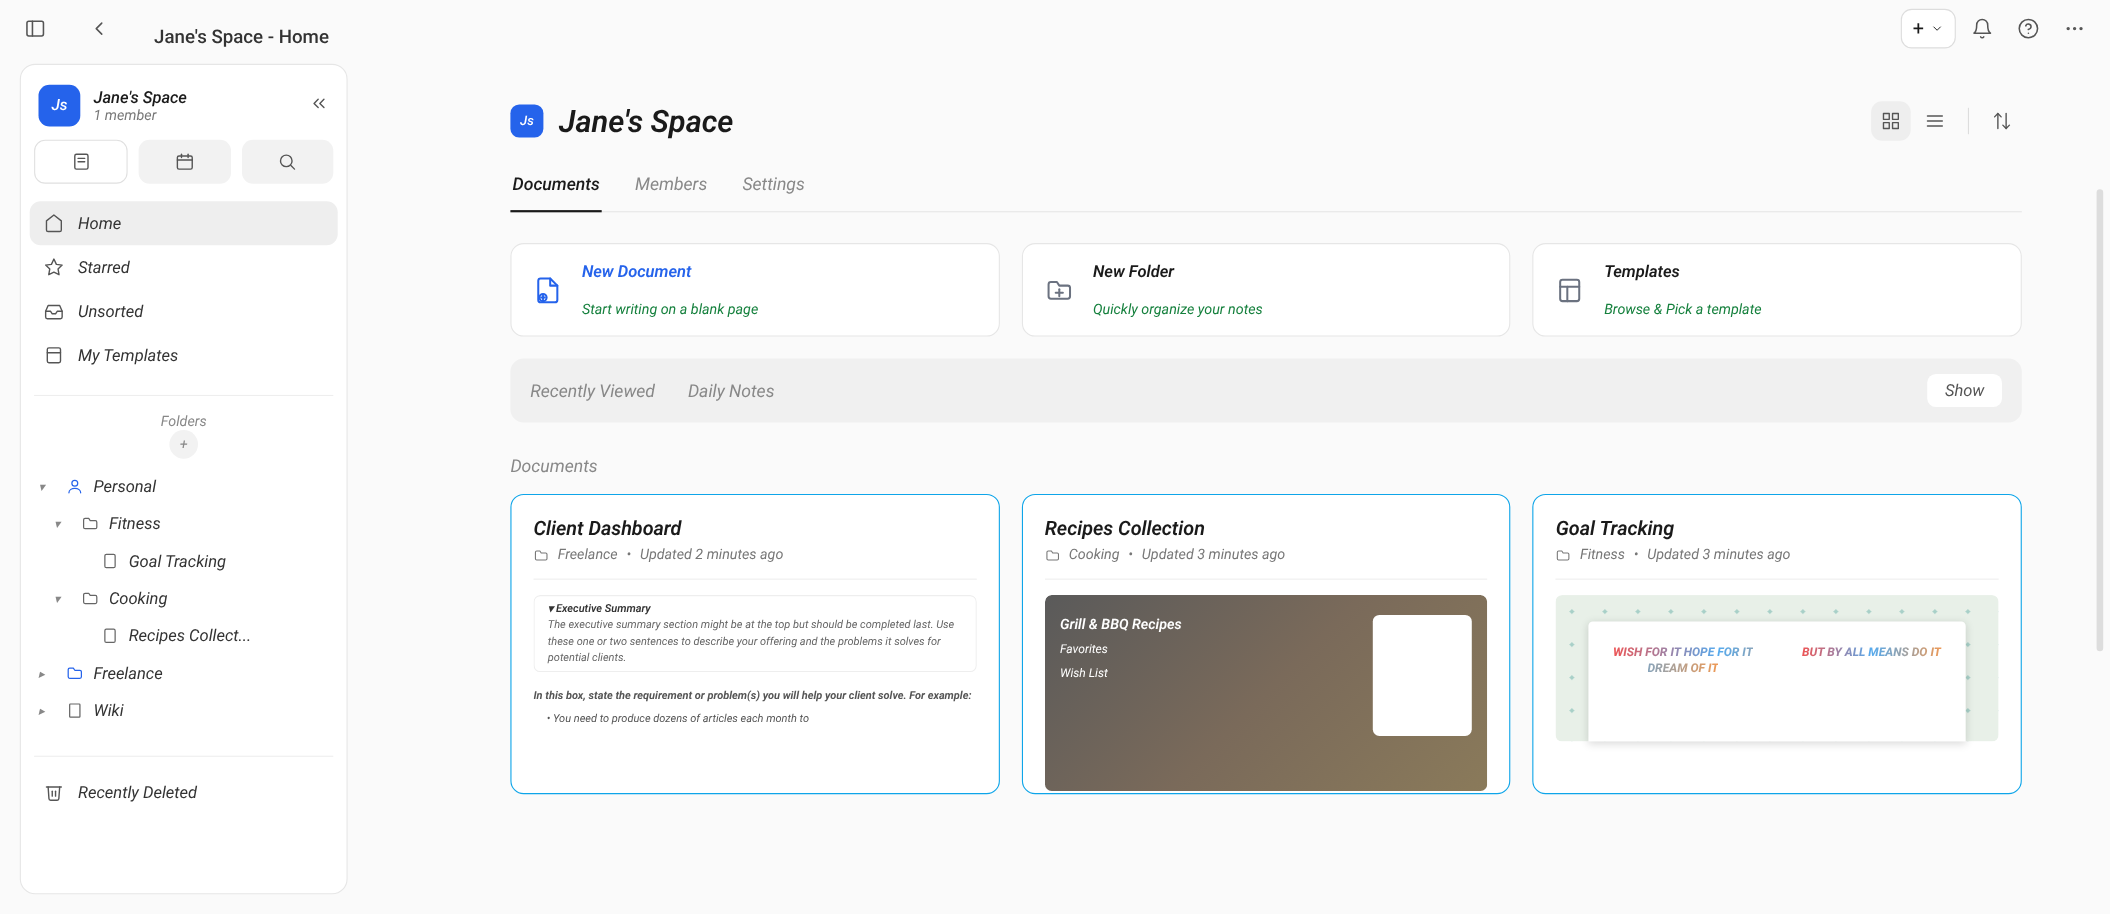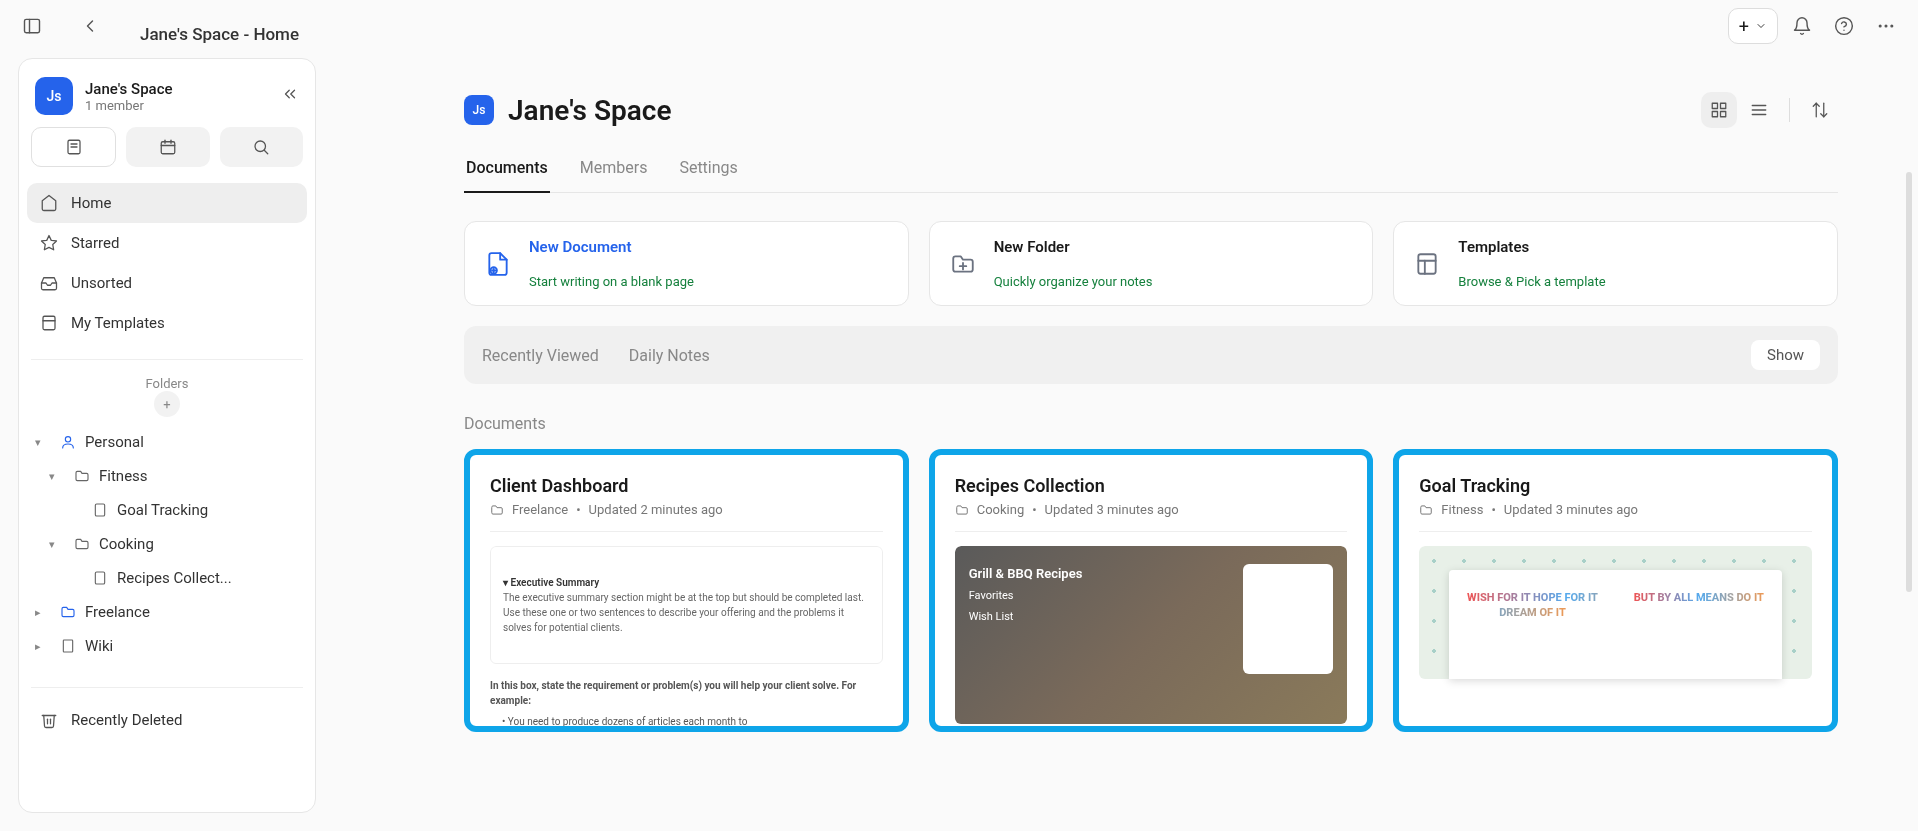--- a/index.html
+++ b/index.html
@@ -4,21 +4,21 @@
 <style>
 * { box-sizing: border-box; margin: 0; padding: 0; }
 body { font-family: -apple-system, BlinkMacSystemFont, "Segoe UI", Roboto, sans-serif; background: #fafafa; color: #1a1a1a; width: 1918px; height: 831px; overflow: hidden; }
 .topbar { height: 52px; display: flex; align-items: center; padding: 0 14px; background: #fafafa; }
 .topbar-left { display: flex; align-items: flex-end; gap: 22px; }
 .icon-btn { width: 36px; height: 36px; display: inline-flex; align-items: center; justify-content: center; border-radius: 8px; cursor: pointer; color: #555; }
 .topbar-title { margin-left: 10px; font-size: 17px; font-weight: 500; color: #333; }
 .topbar-right { margin-left: auto; display: flex; align-items: center; gap: 6px; }
 .new-btn { height: 36px; border: 1px solid #ddd; border-radius: 10px; background: #fff; display: inline-flex; align-items: center; padding: 0 10px; gap: 6px; cursor: pointer; }
 .new-btn .plus { font-size: 18px; font-weight: 400; }
-.content { display: flex; height: calc(100% - 52px); }
+.content { display: flex; height: calc(100% - 52px); font-style: italic; }
 .sidebar { width: 334px; flex-shrink: 0; padding: 6px 18px 18px 18px; overflow-y: auto; }
 .side-card { border: 1px solid #e6e6e6; border-radius: 14px; background: #fff; height: 100%; display: flex; flex-direction: column; overflow: hidden; }
 .ws-header { display: flex; align-items: center; padding: 18px 16px 12px; gap: 12px; }
 .ws-avatar { width: 38px; height: 38px; border-radius: 10px; background: #2563eb; color: #fff; font-weight: 500; font-size: 14px; display: inline-flex; align-items: center; justify-content: center; }
 .ws-info .ws-name { font-size: 15px; font-weight: 500; }
 .ws-info .ws-sub { font-size: 13px; color: #777; }
 .ws-collapse { margin-left: auto; color: #555; cursor: pointer; }
 .tool-row { display: flex; gap: 10px; padding: 0 12px 12px; }
 .tool-chip { flex: 1; height: 40px; border-radius: 10px; background: #f2f2f2; display: inline-flex; align-items: center; justify-content: center; color: #555; cursor: pointer; }
 .tool-chip.active { background: #fff; border: 1px solid #e0e0e0; }
@@ -50,25 +50,25 @@
 .tab.active { color: #1a1a1a; font-weight: 500; border-bottom-color: #1a1a1a; }
 .action-row { display: flex; gap: 20px; margin-bottom: 20px; }
 .action-card { flex: 1; border: 1px solid #e6e6e6; border-radius: 12px; background: #fff; padding: 16px 18px; display: flex; align-items: center; gap: 16px; cursor: pointer; }
 .action-ico { width: 30px; height: 30px; display: inline-flex; align-items: center; justify-content: center; color: #6b7280; }
 .action-title { font-size: 15px; font-weight: 600; color: #2563eb; }
 .action-sub { font-size: 13px; color: #15803d; margin-top: 18px; }
 .recent-bar { background: #f0f0f0; border-radius: 12px; padding: 14px 18px; display: flex; align-items: center; gap: 30px; color: #888; margin-bottom: 30px; }
 .show-btn { margin-left: auto; background: #fff; border-radius: 8px; padding: 6px 16px; font-size: 15px; color: #555; cursor: pointer; }
 .section-head { font-size: 16px; color: #888; margin-bottom: 16px; }
 .doc-grid { display: flex; gap: 20px; }
-.doc-card { flex: 1; border: 6px solid #0ea5e9; border-radius: 12px; background: #fff; padding: 20px 20px 0; overflow: hidden; cursor: pointer; }
+.doc-card { flex: 1; border: 1px solid #0ea5e9; border-radius: 12px; background: #fff; padding: 20px 20px 0; overflow: hidden; cursor: pointer; }
 .doc-title { font-size: 18px; font-weight: 600; margin-bottom: 6px; }
 .doc-meta { font-size: 13px; color: #777; display: flex; align-items: center; gap: 8px; border-bottom: 1px solid #eee; padding-bottom: 14px; }
 .doc-preview { margin-top: 14px; height: 180px; overflow: hidden; border-radius: 6px; }
-.preview-text { border: 1px solid #eee; border-radius: 6px; padding: 28px 12px; font-size: 10px; line-height: 1.5; color: #666; }
+.preview-text { border: 1px solid #eee; border-radius: 6px; padding: 4px 12px; font-size: 10px; line-height: 1.5; color: #666; }
 .preview-text .pv-head { font-weight: 600; color: #333; }
 .preview-text2 { margin-top: 14px; font-size: 10px; line-height: 1.5; color: #555; }
 .preview-img { width: 100%; height: 178px; background: #888; border-radius: 6px; position: relative; overflow: hidden; }
 .preview-img.bbq { background: linear-gradient(135deg, #5a5a5a 0%, #7a6a5a 50%, #8a7a5a 100%); }
 .preview-img.bbq::after { content: ''; position: absolute; right: 14px; top: 18px; width: 90px; height: 110px; background: #fff; border-radius: 6px; }
 .bbq-text { position: absolute; left: 14px; top: 20px; color: #fff; font-size: 11px; font-weight: 600; }
 .bbq-text > div { margin-bottom: 8px; font-weight: 400; }
 .bbq-text > div:first-child { font-weight: 600; font-size: 13px; }
 .preview-book { width: 100%; height: 133px; background: #e8f0e8; border-radius: 6px; position: relative; background-image: radial-gradient(circle, #a8d0c8 2px, transparent 2px); background-size: 30px 30px; }
 .book { position: absolute; left: 30px; right: 30px; top: 24px; bottom: 0; background: #fff; border-radius: 4px 4px 0 0; display: flex; box-shadow: 0 2px 8px rgba(0,0,0,0.15); }

